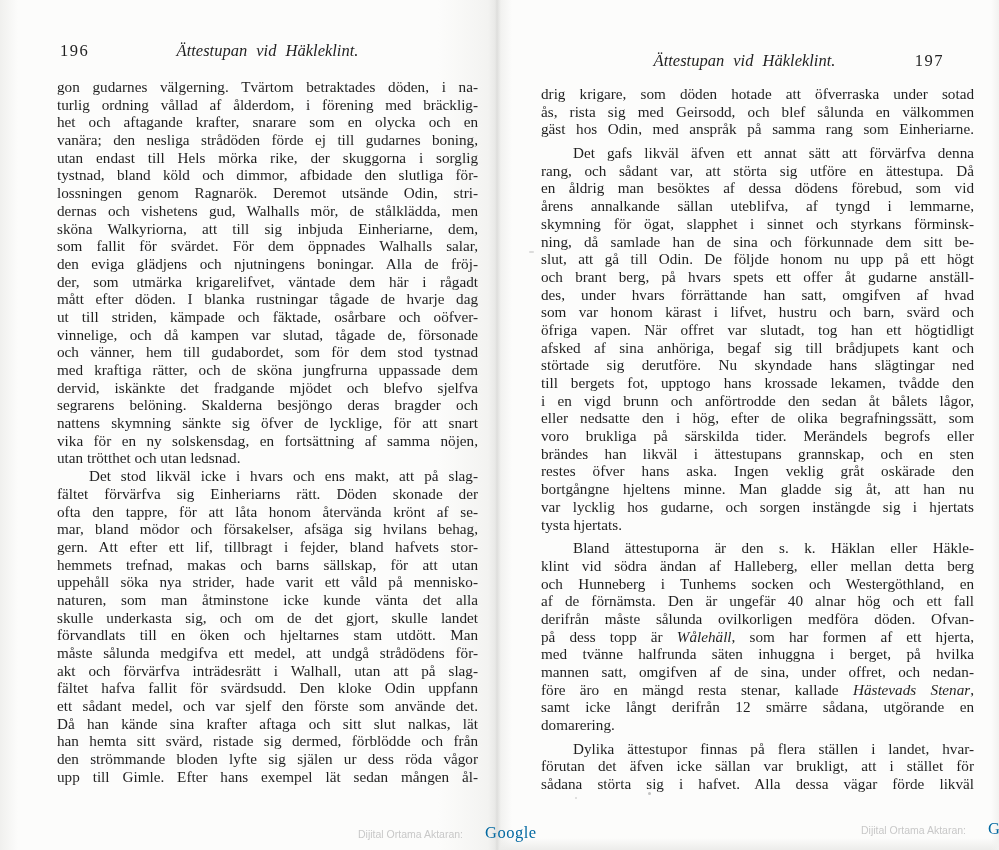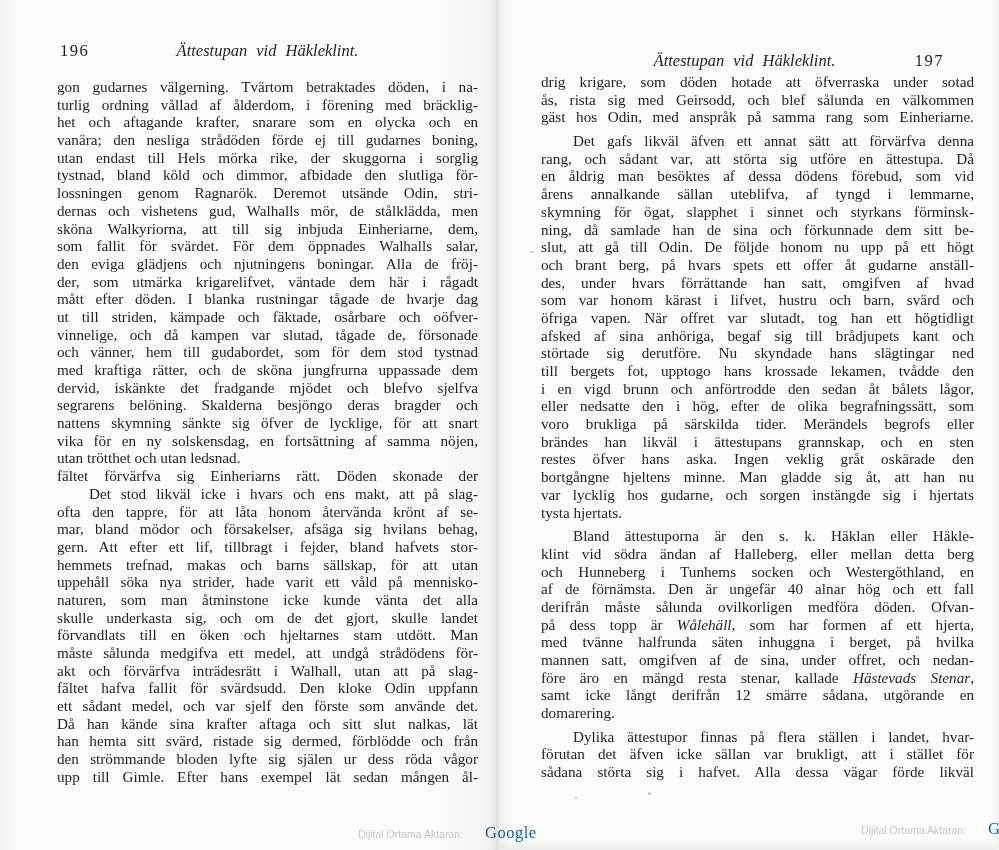--- a/index.html
+++ b/index.html
@@ -19,21 +19,21 @@
   .page{position:absolute;}
   .page-left{left:57px;top:41px;width:421px;}
   .page-right{left:541px;top:51px;width:433px;}
   .pagehead{position:relative;height:20px;}
   .pgnum{position:absolute;top:0;font-size:16.5px;letter-spacing:1.5px;}
   .pgnum.at-left{left:3px;}
   .pgnum.at-right{right:30px;}
   .runhead{display:block;text-align:center;font-style:italic;font-size:16.5px;word-spacing:5px;}
   .page-right .runhead{transform:translateX(-13px);}
   .page-left .pagebody{margin-top:17px;}
-  .page-right .pagebody{margin-top:2px;}
+  .page-right .pagebody{margin-top:14px;}
   .para{margin:0;}
   .page-right .para + .para{margin-top:6px;}
   .line{height:17.7px;line-height:17.7px;font-size:15.2px;overflow:hidden;
         text-align:justify;text-align-last:justify;}
   .line.endline{text-align-last:left;}
   .line.indent{padding-left:32px;}
   
   .wm{position:absolute;display:flex;align-items:baseline;gap:22px;white-space:nowrap;}
   .wm-label{font-family:"Liberation Sans", sans-serif;font-size:10.5px;color:#c8c8c8;}
   .wm-google{font-family:"Liberation Serif", serif;font-size:16.5px;color:#0369a1;letter-spacing:.5px;}
@@ -78,22 +78,22 @@
           <div class="line"><span>vinnelige, och då kampen var slutad, tågade de, försonade</span></div>
           <div class="line"><span>och vänner, hem till gudabordet, som för dem stod tystnad</span></div>
           <div class="line"><span>med kraftiga rätter, och de sköna jungfrurna uppassade dem</span></div>
           <div class="line"><span>dervid, iskänkte det fradgande mjödet och blefvo sjelfva</span></div>
           <div class="line"><span>segrarens belöning. Skalderna besjöngo deras bragder och</span></div>
           <div class="line"><span>nattens skymning sänkte sig öfver de lycklige, för att snart</span></div>
           <div class="line"><span>vika för en ny solskensdag, en fortsättning af samma nöjen,</span></div>
           <div class="line endline"><span>utan trötthet och utan ledsnad.</span></div>
         </div>
         <div class="para">
+          <div class="line indent"><span>Det stod likväl icke i hvars och ens makt, att på slag-</span></div>
           <div class="line"><span>fältet förvärfva sig Einheriarns rätt. Döden skonade der</span></div>
-          <div class="line indent"><span>Det stod likväl icke i hvars och ens makt, att på slag-</span></div>
           <div class="line"><span>ofta den tappre, för att låta honom återvända krönt af se-</span></div>
           <div class="line"><span>mar, bland mödor och försakelser, afsäga sig hvilans behag,</span></div>
           <div class="line"><span>gern. Att efter ett lif, tillbragt i fejder, bland hafvets stor-</span></div>
           <div class="line"><span>hemmets trefnad, makas och barns sällskap, för att utan</span></div>
           <div class="line"><span>uppehåll söka nya strider, hade varit ett våld på mennisko-</span></div>
           <div class="line"><span>naturen, som man åtminstone icke kunde vänta det alla</span></div>
           <div class="line"><span>skulle underkasta sig, och om de det gjort, skulle landet</span></div>
           <div class="line"><span>förvandlats till en öken och hjeltarnes stam utdött. Man</span></div>
           <div class="line"><span>måste sålunda medgifva ett medel, att undgå strådödens för-</span></div>
           <div class="line"><span>akt och förvärfva inträdesrätt i Walhall, utan att på slag-</span></div>

